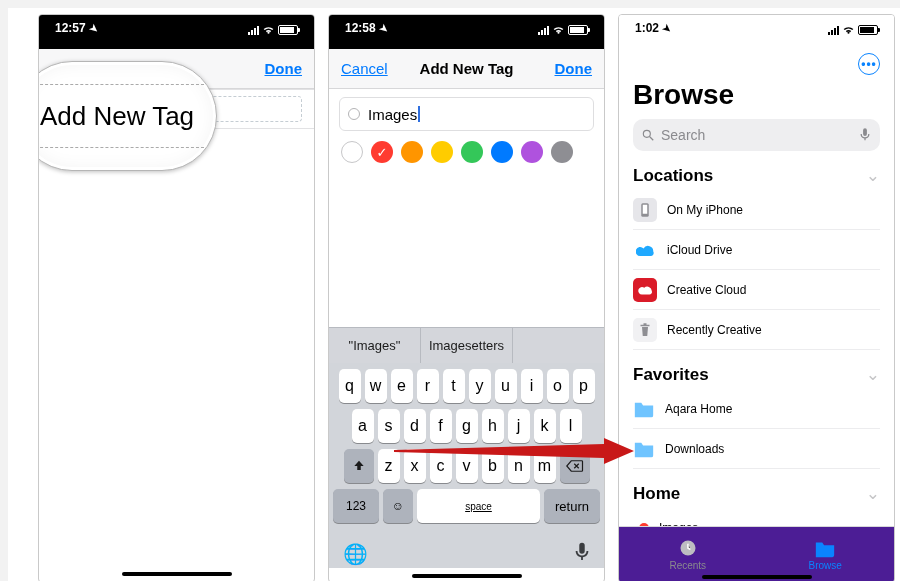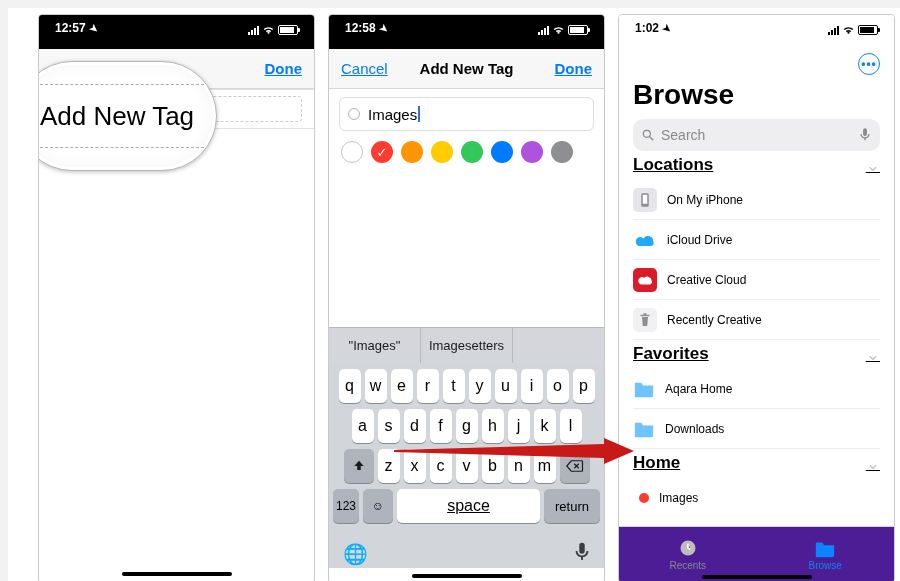--- a/index.html
+++ b/index.html
@@ -118,42 +118,42 @@
   .suggest div:last-child{border-right:none;}
   .kb{ background:#d2d5da; padding:6px 4px 6px 4px;}
   .krow{ display:flex; gap:4px; justify-content:center; margin-bottom:6px;}
   .key{
     background:#fff; border-radius:5px; height:34px; width:22px;
     box-shadow:0 1px 0 rgba(0,0,0,0.35);
     display:flex; align-items:center; justify-content:center;
     font-size:16px; color:#000;
   }
   .key.fn{ background:#aeb3bc; font-size:12px;}
-  .key.space{ flex:1; font-size:16px;text-decoration:underline;}
+  .key.space{ flex:1; font-size:10px;text-decoration:underline;}
   .key.ret{ width:56px; font-size:13px;}
   .key.shift{ width:30px;}
   .key.del{ width:30px;}
   .kb-bottom{ display:flex; justify-content:space-between; align-items:center; padding:6px 14px 2px 14px; background:#d2d5da;}
   .kb-bottom span{ font-size:20px; color:#3b3d40;}
   .kb-homebar{ height:4px; width:110px; background:#000; border-radius:3px; margin:6px auto 4px auto;}
 
   
   .homebar{ position:absolute; bottom:6px; left:50%; transform:translateX(-50%); width:110px; height:4px; background:#000; border-radius:3px;}
 
   
   .p3 .body{ padding: 4px 14px 0 14px;}
   .more-btn{ float:right; width:22px; height:22px; border:1.5px solid #0a84ff; border-radius:50%; color:#0a84ff; display:flex; align-items:center; justify-content:center; font-size:12px; font-weight:700; letter-spacing:1px;}
   .browse-title{ clear:both; font-size:28px; font-weight:700; padding-top:4px;}
   .search{
     margin-top:8px; background:#eeeef0; border-radius:10px; height:32px;
     display:flex; align-items:center; padding:0 8px; gap:6px; color:#8a8a8e; font-size:14px;
   }
   .search svg{width:14px;height:14px;}
   .mic{ margin-left:auto;}
-  .sec-head{ display:flex; align-items:flex-start; justify-content:space-between; font-size:17px; font-weight:700; margin-top:4px; margin-bottom:4px;text-decoration:underline;}
+  .sec-head{ display:flex; align-items:center; justify-content:space-between; font-size:17px; font-weight:700; margin-top:14px; margin-bottom:4px;}
   .chev{ color:#c6c6c8; font-weight:400;}
   .lrow{
     display:flex; align-items:center; gap:10px; height:40px;
     border-bottom:1px solid #ececee; font-size:12px; color:#000;
   }
   .lrow:last-child{ border-bottom:none;}
   .licon{ width:24px; height:24px; border-radius:5px; display:flex; align-items:center; justify-content:center; flex-shrink:0;}
   .licon svg{width:18px;height:18px;}
   .folder{ width:22px; height:18px; display:flex; align-items:center; justify-content:center;}
   .tagdot{ width:10px; height:10px; border-radius:50%; background:#ff3b30; margin-left:6px;}
@@ -309,21 +309,21 @@
           <div class="key">n</div>
           <div class="key">m</div>
           <div class="key fn del">
             <svg width="18" height="14" viewBox="0 0 24 18">
                 <path fill="none" stroke="#1b1b1b" stroke-width="1.6" d="M7 2h14a1 1 0 011 1v12a1 1 0 01-1 1H7l-6-7 6-7z"></path>
                 <path stroke="#1b1b1b" stroke-width="1.6" d="M11 6l6 6M17 6l-6 6"></path>
               </svg>
           </div>
         </div>
         <div class="krow">
-          <div class="key fn" style="width:26px">123</div>
+          <div class="key fn" style="width:46px">123</div>
           <div class="key fn" style="width:30px">☺</div>
           <div class="key space">space</div>
           <div class="key fn ret">return</div>
         </div>
       </div>
       <div class="kb-bottom">
         <span>🌐</span>
         <span>
           <svg width="16" height="20" viewBox="0 0 16 22">
               <path fill="#3b3d40" d="M8 14a3 3 0 003-3V5a3 3 0 00-6 0v6a3 3 0 003 3zm5-3a5 5 0 01-10 0H1a7 7 0 006 6.9V21h2v-3.1A7 7 0 0015 11z"></path>

